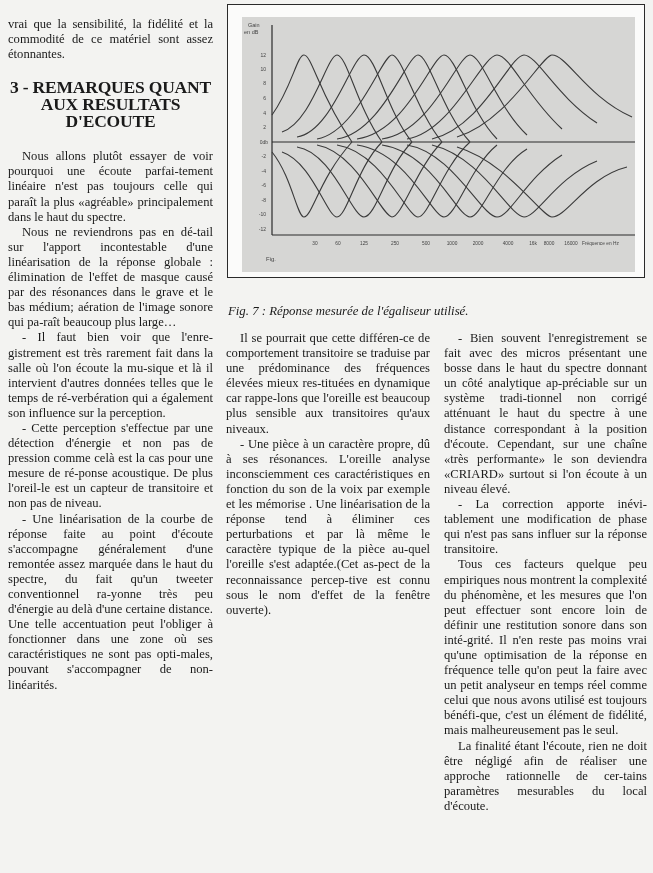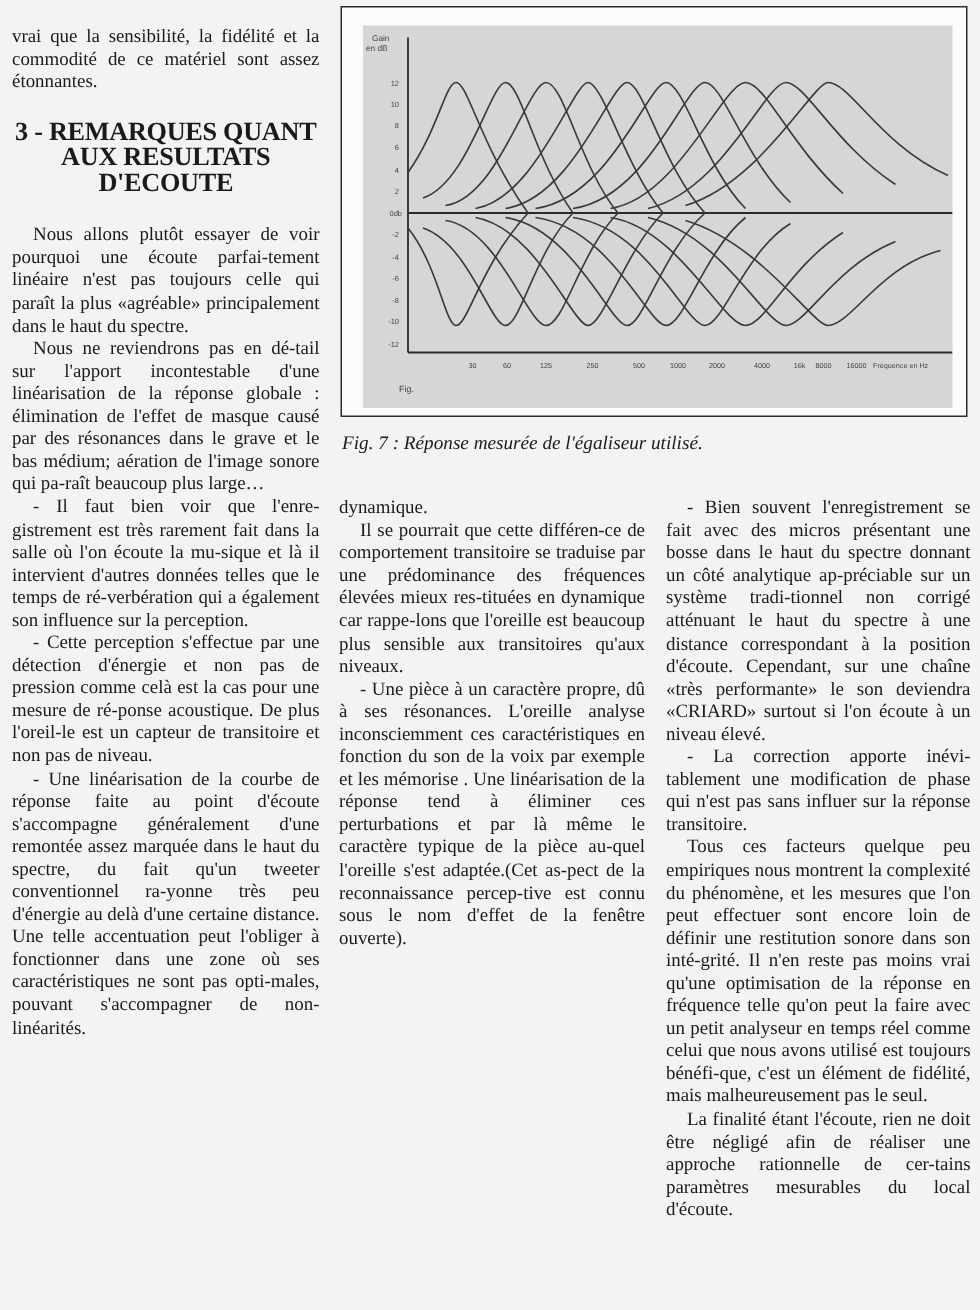--- a/index.html
+++ b/index.html
@@ -34,21 +34,21 @@
   }
   .figure-frame {
     position:absolute; left:227px; top:4px; width:416px; height:272px;
     border:1.5px solid #2a2a2a; background:#fbfbfa;
   }
   .figure-plot {
     position:absolute; left:14px; top:12px; width:393px; height:255px;
     background:#d6d6d4;
   }
   .caption {
-    position:absolute; left:228px; top:288px; width:420px;
+    position:absolute; left:228px; top:304px; width:420px;
     font-style:italic; font-size:12.8px; line-height:15px;
   }
   svg text { font-family:"Liberation Sans","DejaVu Sans",sans-serif; }
 </style>
 </head>
 <body>
 
 <div class="col col1">
   <p>vrai que la sensibilité, la fidélité et la commodité de ce matériel sont assez étonnantes.</p>
   <h2 class="heading">3 - REMARQUES QUANT AUX RESULTATS D'ECOUTE</h2>
@@ -126,21 +126,20 @@
         <text x="329" y="228">16000</text>
       </g>
       <text x="340" y="228" font-size="4.8" fill="#444">Fréquence en Hz</text>
       <text x="24" y="244" font-size="6" fill="#444">Fig.</text>
     </svg>
   </div>
 </div>
 <div class="caption">Fig. 7 : Réponse mesurée de l'égaliseur utilisé.</div>
 
 <div class="col col2">
-  <p>dynamique.</p>
   <p class="ind">Il se pourrait que cette différen-ce de comportement transitoire se traduise par une prédominance des fréquences élevées mieux res-tituées en dynamique car rappe-lons que l'oreille est beaucoup plus sensible aux transitoires qu'aux niveaux.</p>
   <p class="ind">- Une pièce à un caractère propre, dû à ses résonances. L'oreille analyse inconsciemment ces caractéristiques en fonction du son de la voix par exemple et les mémorise . Une linéarisation de la réponse tend à éliminer ces perturbations et par là même le caractère typique de la pièce au-quel l'oreille s'est adaptée.(Cet as-pect de la reconnaissance percep-tive est connu sous le nom d'effet de la fenêtre ouverte).</p>
 </div>
 
 <div class="col col3">
   <p class="ind">- Bien souvent l'enregistrement se fait avec des micros présentant une bosse dans le haut du spectre donnant un côté analytique ap-préciable sur un système tradi-tionnel non corrigé atténuant le haut du spectre à une distance correspondant à la position d'écoute. Cependant, sur une chaîne «très performante» le son deviendra «CRIARD» surtout si l'on écoute à un niveau élevé.</p>
   <p class="ind">- La correction apporte inévi-tablement une modification de phase qui n'est pas sans influer sur la réponse transitoire.</p>
   <p class="ind">Tous ces facteurs quelque peu empiriques nous montrent la complexité du phénomène, et les mesures que l'on peut effectuer sont encore loin de définir une restitution sonore dans son inté-grité. Il n'en reste pas moins vrai qu'une optimisation de la réponse en fréquence telle qu'on peut la faire avec un petit analyseur en temps réel comme celui que nous avons utilisé est toujours bénéfi-que, c'est un élément de fidélité, mais malheureusement pas le seul.</p>
   <p class="ind">La finalité étant l'écoute, rien ne doit être négligé afin de réaliser une approche rationnelle de cer-tains paramètres mesurables du local d'écoute.</p>
 </div>

